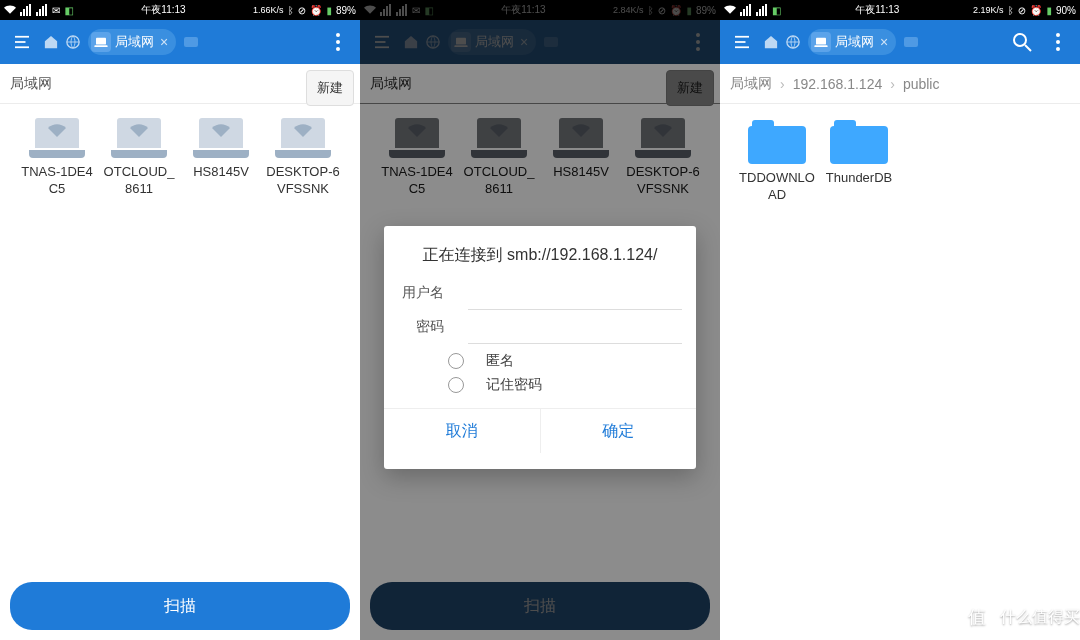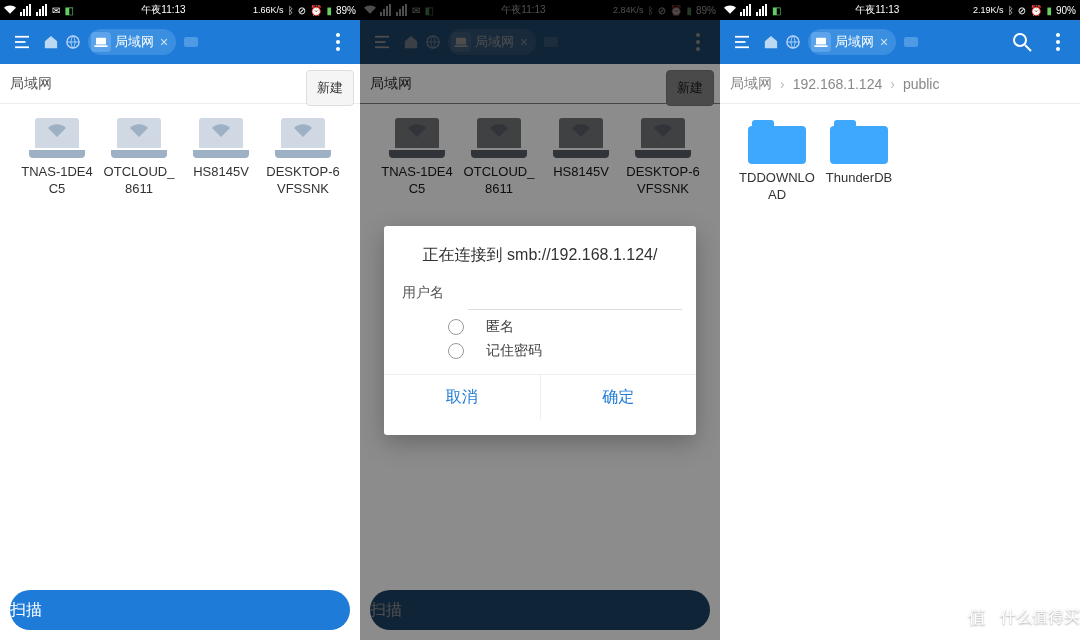--- a/index.html
+++ b/index.html
@@ -43,21 +43,21 @@
   .laptop .wifi-mark svg { width:20px; height:14px; fill:#9db0c4; }
 
   .folder { width: 58px; height: 46px; position: relative; }
   .folder .tab-f { position:absolute; top:2px; left:4px; width:22px; height:8px; border-radius:3px 3px 0 0; background:#3ea8ff; }
   .folder .body-f{ position:absolute; top:8px; left:0; width:58px; height:38px; border-radius:4px; background:#3ea8ff; }
 
   .video { width:58px; height:46px; background:#3ea8ff; border-radius:3px; display:flex; align-items:center; justify-content:center; }
   .video .play { width:0; height:0; border-left:16px solid #fff; border-top:11px solid transparent; border-bottom:11px solid transparent; margin-left:3px; }
 
   
-  .scan { position: absolute; left: 10px; right: 10px; bottom: 10px; height: 40px; background: #1f7bd8; color:#fff; border-radius: 22px; display:flex; align-items:center; justify-content:flex-start; font-size:16px; }
+  .scan { position: absolute; left: 10px; right: 10px; bottom: 10px; height: 48px; background: #1f7bd8; color:#fff; border-radius: 22px; display:flex; align-items:center; justify-content:center; font-size:16px; }
 
   
   .dim { position:absolute; inset:0; background: rgba(0,0,0,0.45); }
   .shade .status, .shade .toolbar, .shade .crumb, .shade .grid, .shade .scan { filter: brightness(.55) saturate(.7); }
   .modal { position:absolute; left:24px; right:24px; top:226px; background:#fff; border-radius:3px; box-shadow:0 8px 24px rgba(0,0,0,.25); padding: 19px 14px 0; }
   .modal .title { text-align:center; font-size:16px; color:#333; margin-bottom:18px; }
   .modal .row { display:flex; align-items:flex-start; gap:24px; margin-bottom:8px; }
   .modal .lab { width:46px; text-align:right; font-size:14px; color:#555; }
   .modal .inp { flex:1; height:26px; border:none; border-bottom:1px solid #ddd; outline:none; font-size:14px; }
   .modal .chk { display:flex; align-items:center; gap:22px; padding-left:50px; margin-top:6px; font-size:14px; color:#444; }
@@ -322,20 +322,24 @@
         <span>扫描</span>
       </div>
 
     <div class="dim"></div>
     <div class="modal">
       <div class="title">正在连接到 smb://192.168.1.124/</div>
       <div class="row">
         <div class="lab">用户名</div>
         <input class="inp" style="">
       </div>
+      <div class="row">
+        <div class="lab">密码</div>
+        <input class="inp" type="password" style="">
+      </div>
       <div class="chk">
           <span class="radio"></span>
           <span>匿名</span>
         </div>
       <div class="chk">
           <span class="radio"></span>
           <span>记住密码</span>
         </div>
       <div class="btns">
         <div class="btn">

